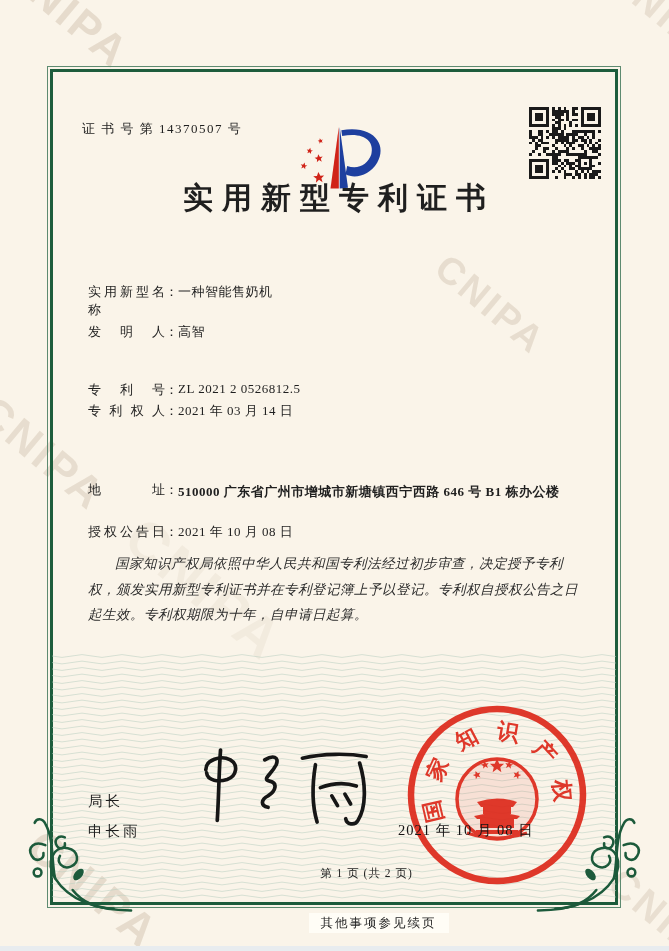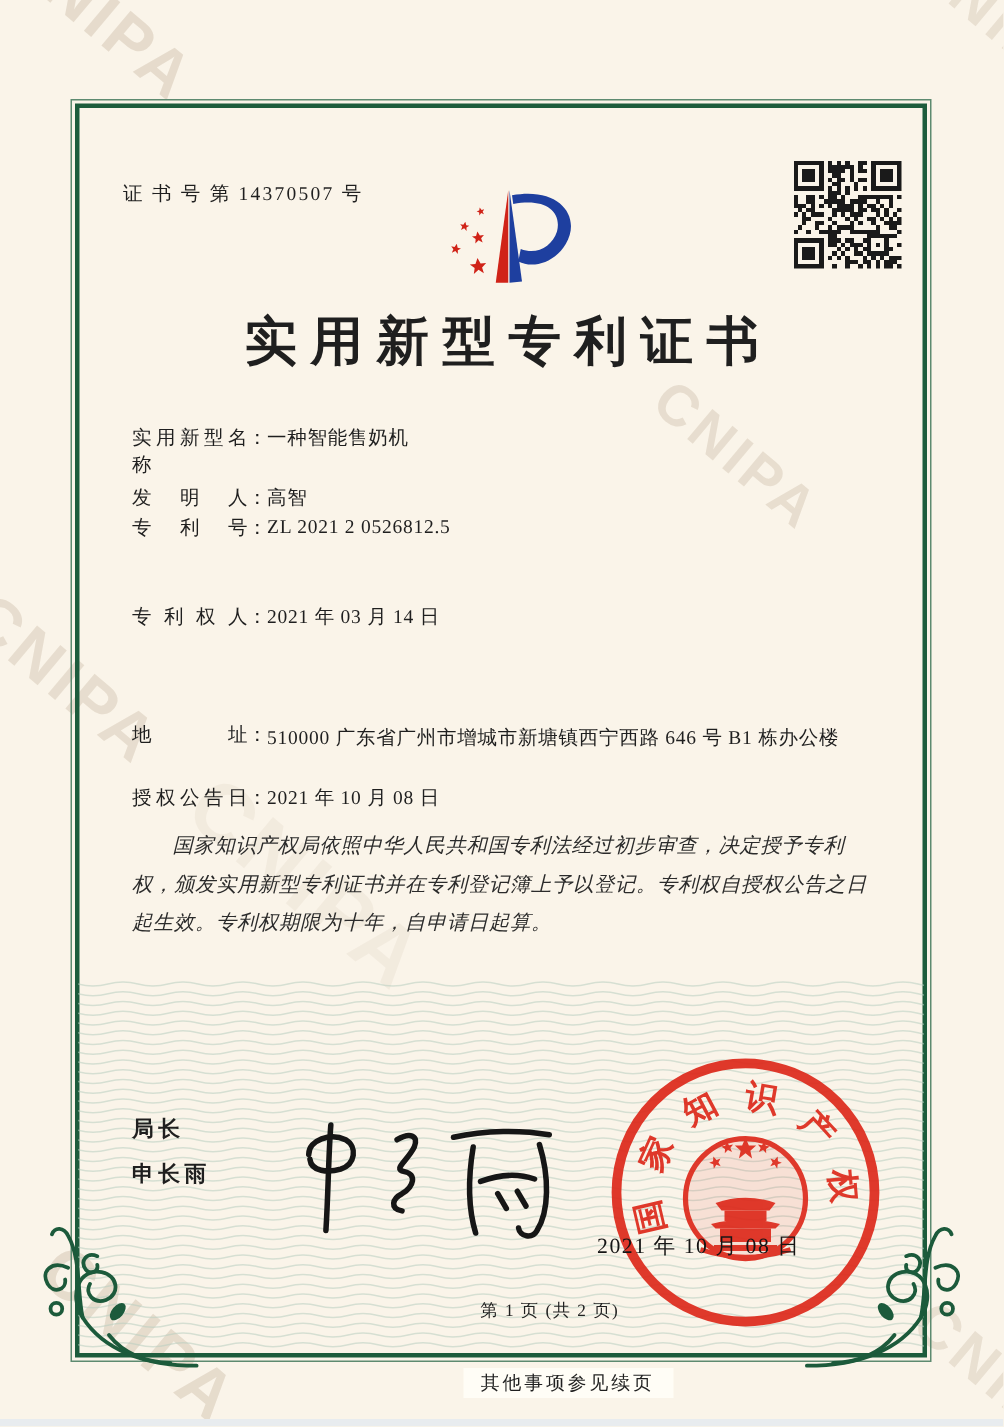--- a/index.html
+++ b/index.html
@@ -8,32 +8,32 @@
   .wm{position:absolute;font-family:"Liberation Sans","DejaVu Sans",sans-serif;font-weight:bold;
       color:#b9a58d;letter-spacing:3px;transform:rotate(40deg);z-index:1;white-space:nowrap;pointer-events:none;}
   .frame-outer{position:absolute;left:47px;top:66px;width:572px;height:840px;
       border:1.5px solid var(--frame-light,#5d8a70);z-index:2;}
   .frame-inner{position:absolute;left:2px;top:2px;right:2px;bottom:2px;border:3px solid var(--frame-green,#1d5c3c);}
   #waves{position:absolute;left:52px;top:652px;z-index:2;pointer-events:none;}
   .content{position:absolute;inset:0;z-index:3;}
   .certno{position:absolute;left:82px;top:98px;font-size:13px;letter-spacing:1.5px;margin-top:22px;}
   #logo{position:absolute;left:283px;top:106px;}
   #qr{position:absolute;left:529px;top:107px;}
-  .title{position:absolute;left:0;top:204px;width:100%;text-align:center;font-size:35px;font-weight:bold;
+  .title{position:absolute;left:0;top:178px;width:100%;text-align:center;font-size:30px;font-weight:bold;
          letter-spacing:9px;text-indent:9px;}
   .row{position:absolute;left:88px;right:70px;font-size:13px;}
   .flabel{display:inline-block;width:77px;text-align:justify;text-align-last:justify;vertical-align:top;}
   .colon{display:inline-block;width:13px;vertical-align:top;}
   .fvalue{letter-spacing:0.5px;}
-  .fvalue.wide{display:inline-block;width:398px;vertical-align:top;line-height:21px;}
+  .fvalue.wide{display:inline-block;width:398px;vertical-align:top;line-height:21px;font-weight:bold;}
   .pair2{position:absolute;left:249px;top:0;}
   .paras{position:absolute;left:88px;top:551px;width:496px;font-size:13.5px;line-height:25.5px;
          color:#2b2b2b;letter-spacing:0.5px;}
   .paras p{margin:0;text-indent:2em;font-style:italic;}
-  .signer{position:absolute;left:88px;top:738px;font-size:14.5px;letter-spacing:3px;line-height:30px;font-weight:bold;}
+  .signer{position:absolute;left:88px;top:786px;font-size:14.5px;letter-spacing:3px;line-height:30px;}
   #signature{position:absolute;left:196px;top:744px;}
   #seal{position:absolute;left:404px;top:702px;z-index:4;}
   .sealdate{position:absolute;left:398px;top:821px;font-size:14.5px;letter-spacing:1px;color:#151515;z-index:5;}
   .pagefoot{position:absolute;left:0;top:866px;width:100%;text-align:center;font-size:11.5px;letter-spacing:1px;margin-left:32px;}
   .flourish{position:absolute;z-index:4;pointer-events:none;}
   .fl-left{left:22px;top:816px;}
   .fl-right{left:535px;top:816px;transform:scaleX(-1);}
   .contlabel{position:absolute;left:0;top:913px;width:100%;text-align:center;z-index:3;padding-left:44px;}
   .contlabel span{background:#fffdf6;padding:3px 12px;font-size:12.5px;letter-spacing:2px;}
   .bottomstrip{position:absolute;left:0;bottom:0;width:100%;height:5px;background:#e8ecef;z-index:6;}
@@ -361,21 +361,21 @@
       </svg>
 
     <div class="title">实用新型专利证书</div>
 
     <div class="row" style="top:283px">
       <span class="flabel">实用新型名称</span><span class="colon">：</span><span class="fvalue">一种智能售奶机</span>
     </div>
     <div class="row" style="top:323px">
       <span class="flabel">发明人</span><span class="colon">：</span><span class="fvalue">高智</span>
     </div>
-    <div class="row" style="top:343px">
+    <div class="row" style="top:381px">
       <span class="flabel">专利号</span><span class="colon">：</span><span class="fvalue">ZL 2021 2 0526812.5</span>
     </div>
     <div class="row" style="top:402px">
       <span class="flabel">专利权人</span><span class="colon">：</span><span class="fvalue">2021 年 03 月 14 日</span>
     </div>
     <div class="row" style="top:481px">
       <span class="flabel">地址</span><span class="colon">：</span><span class="fvalue wide">510000 广东省广州市增城市新塘镇西宁西路 646 号 B1 栋办公楼</span>
     </div>
     <div class="row" style="top:523px">
       <span class="flabel">授权公告日</span><span class="colon">：</span><span class="fvalue">2021 年 10 月 08 日</span>

